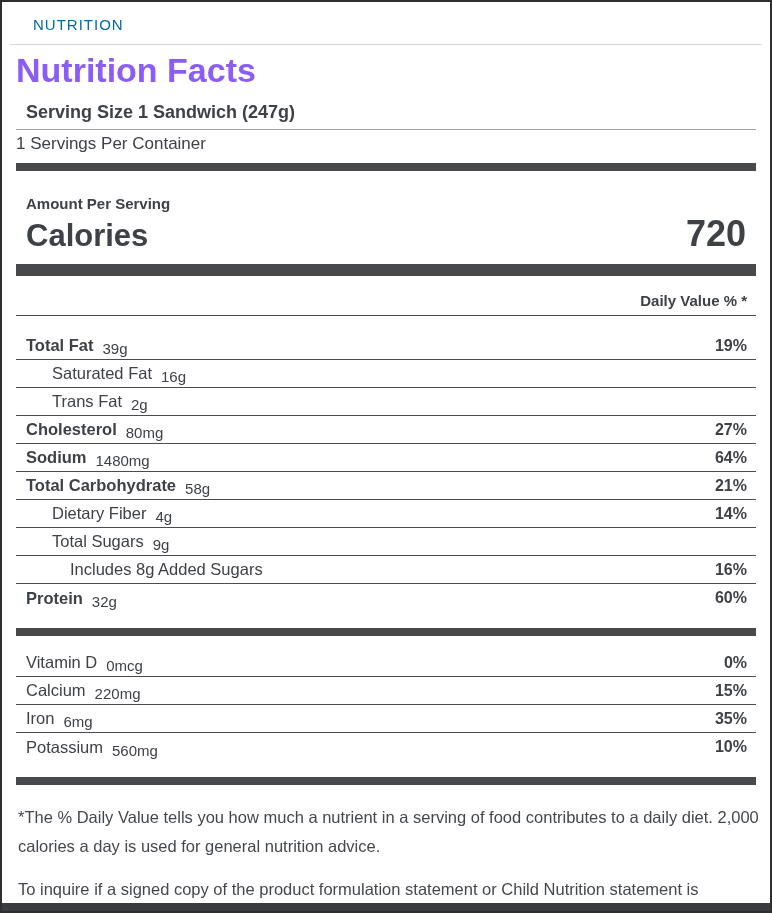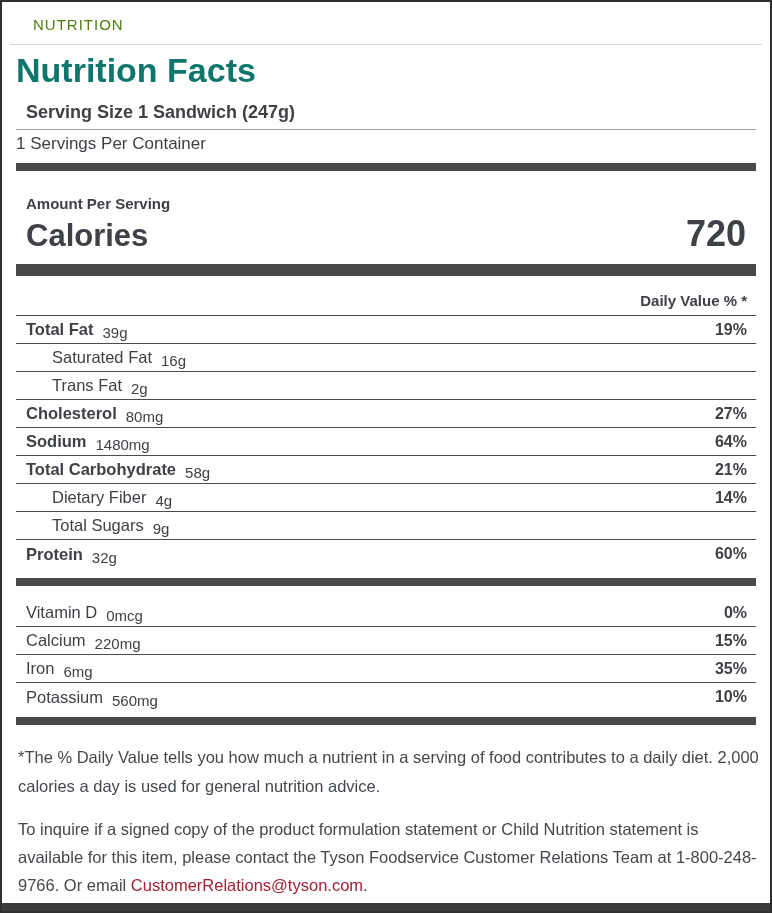--- a/index.html
+++ b/index.html
@@ -12,33 +12,33 @@
     height: 913px;
     background: #fff;
     border: 2px solid #2f2f2f;
     overflow: hidden;
   }
 
   .kicker {
     margin: 14px 14px 4px 31px;
     font-size: 15px;
     letter-spacing: 1px;
-    color: #4d7c0f;
+    color: #0369a1;
   }
   .light-rule {
     border: none;
     border-top: 1px solid #d6d8da;
     margin: 11px 8px 0 8px;
   }
   .title {
     margin: 5px 14px 11px 14px;
     font-size: 34px;
     font-weight: 700;
     line-height: 40px;
-    color: #0f766e;
+    color: #8b5cf6;
   }
   .serving-size {
     margin: 12px 14px 0 24px;
     font-size: 18px;
     font-weight: 700;
     height: 22px;
   }
   .mid-rule {
     border: none;
     border-top: 1px solid #9fa1a3;
@@ -79,21 +79,21 @@
   .dv-header {
     margin: 16px 14px 0 14px;
     padding-right: 9px;
     height: 24px;
     text-align: right;
     font-size: 15px;
     font-weight: 700;
     border-bottom: 1.5px solid #47494b;
   }
 
-  .rows { margin: 0 14px; }
+  .rows { margin: 16px 14px; }
   .row {
     display: flex;
     align-items: center;
     height: 28px;
     border-bottom: 1.5px solid #4a4c4e;
   }
   .rows .row:last-child { border-bottom: none; }
   .row .lbl { font-size: 16.5px; padding-left: 10px; }
   .row .lbl.b { font-weight: 700; }
   .row.indent-1 .lbl { padding-left: 36px; }
@@ -186,20 +186,24 @@
       </div>
       <div class="row indent-1">
         <span class="lbl">Dietary Fiber</span>
         <span class="amt">4g</span>
         <span class="dv">14%</span>
       </div>
       <div class="row indent-1">
         <span class="lbl">Total Sugars</span>
         <span class="amt">9g</span>
       </div>
+      <div class="row indent-2">
+        <span class="lbl">Includes 8g Added Sugars</span>
+        <span class="dv">16%</span>
+      </div>
       <div class="row indent-0">
         <span class="lbl b">Protein</span>
         <span class="amt">32g</span>
         <span class="dv">60%</span>
       </div>
     </div>
 
   <div class="bar b3"></div>
 
   <div class="rows micro-rows" id="micro-rows">

